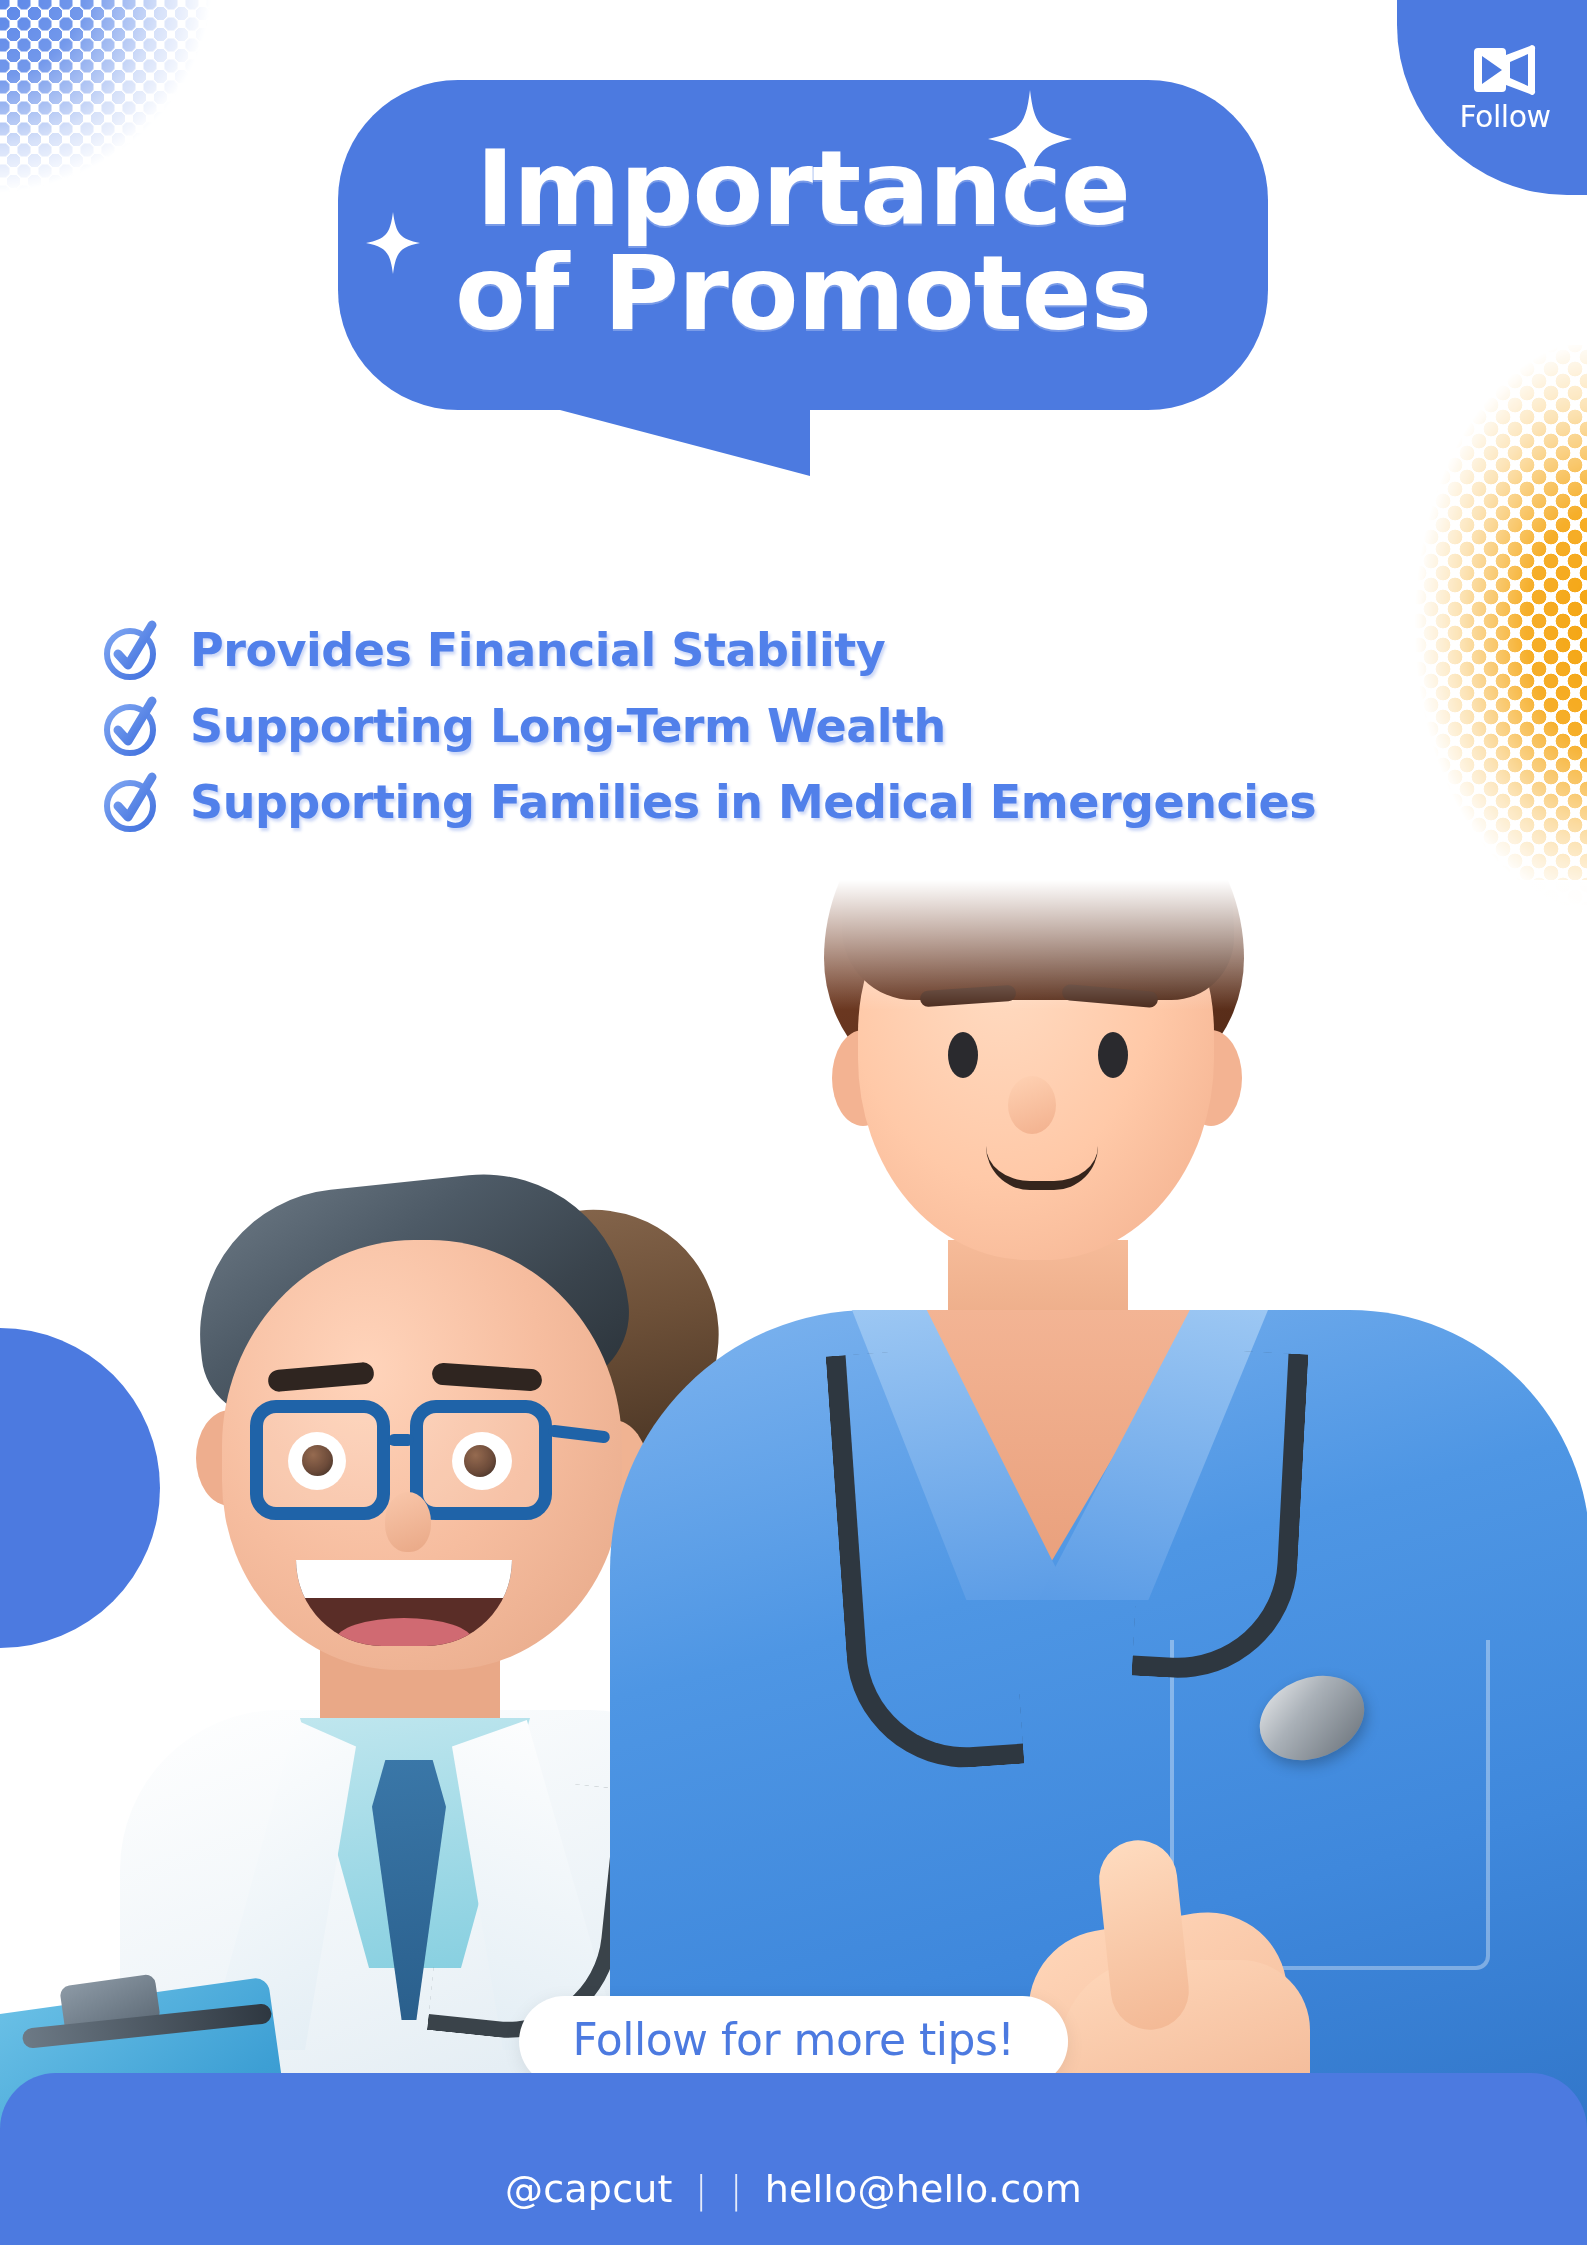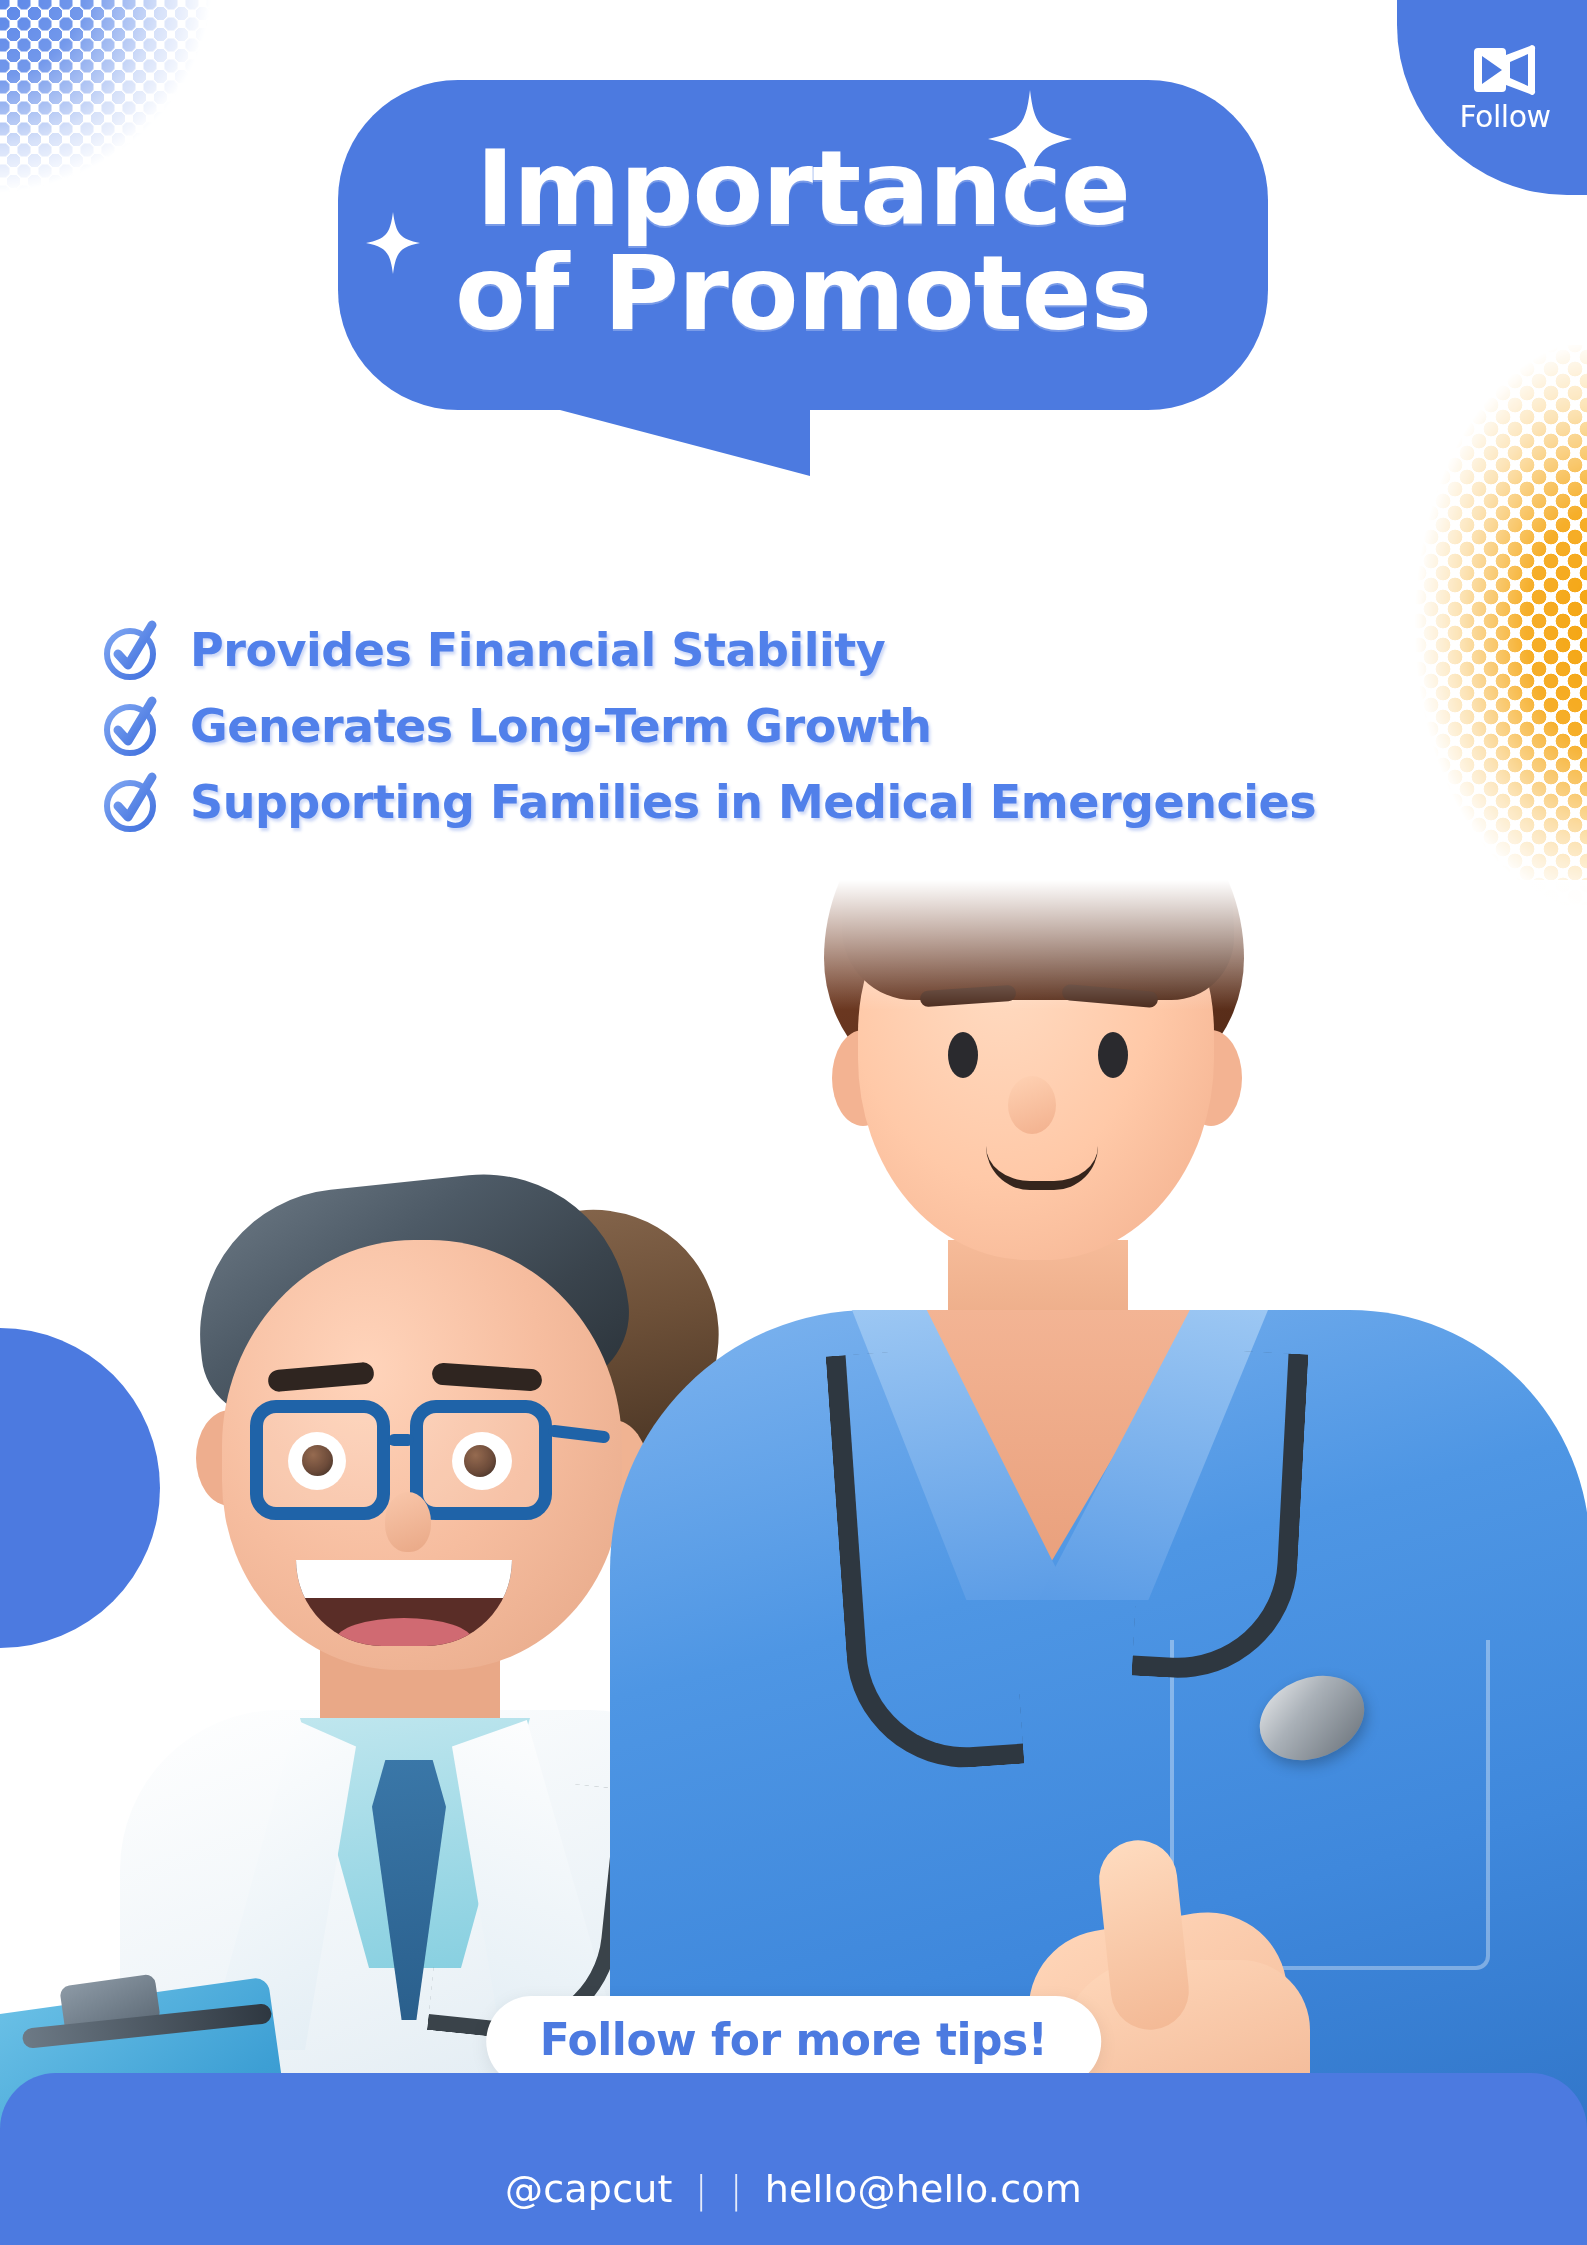--- a/index.html
+++ b/index.html
@@ -339,21 +339,21 @@
     position:absolute; left:50%; transform:translateX(-50%);
     bottom:158px;
     background:#ffffff;
     border-radius:60px;
     padding:18px 54px 22px;
     box-shadow:0 4px 18px rgba(0,0,0,.08);
   }
   .follow-text{
     color:#4C7AE0;
     font-family:"DejaVu Sans", sans-serif;
-    font-weight:700; font-size:44px; letter-spacing:-.5px;
+    font-weight:400; font-size:44px; letter-spacing:-.5px;
   }
 </style>
 </head>
 <body>
 
 <div class="halftone-tl"></div>
 <div class="halftone-r"></div>
 <div class="halfcircle-l"></div>
 
 <div class="capcut-badge">
@@ -396,21 +396,21 @@
     </svg>
     <span class="check-text">Provides Financial Stability</span>
   </div>
 
 
   <div class="check-row">
     <svg class="check-ico" viewBox="0 0 64 64">
       <circle cx="30" cy="36" r="23" fill="none" stroke="url(#cg1)" stroke-width="6"></circle>
       <path d="M18 36 L28 47 L52 7" fill="none" stroke="url(#cg1)" stroke-width="9" stroke-linecap="round" stroke-linejoin="round"></path>
     </svg>
-    <span class="check-text">Generates Long-Term Growth</span>
+    <span class="check-text">Supporting Long-Term Wealth</span>
   </div>
 
   <div class="check-row">
     <svg class="check-ico" viewBox="0 0 64 64">
       <circle cx="30" cy="36" r="23" fill="none" stroke="url(#cg1)" stroke-width="6"></circle>
       <path d="M18 36 L28 47 L52 7" fill="none" stroke="url(#cg1)" stroke-width="9" stroke-linecap="round" stroke-linejoin="round"></path>
     </svg>
     <span class="check-text">Supporting Families in Medical Emergencies</span>
   </div>
 

